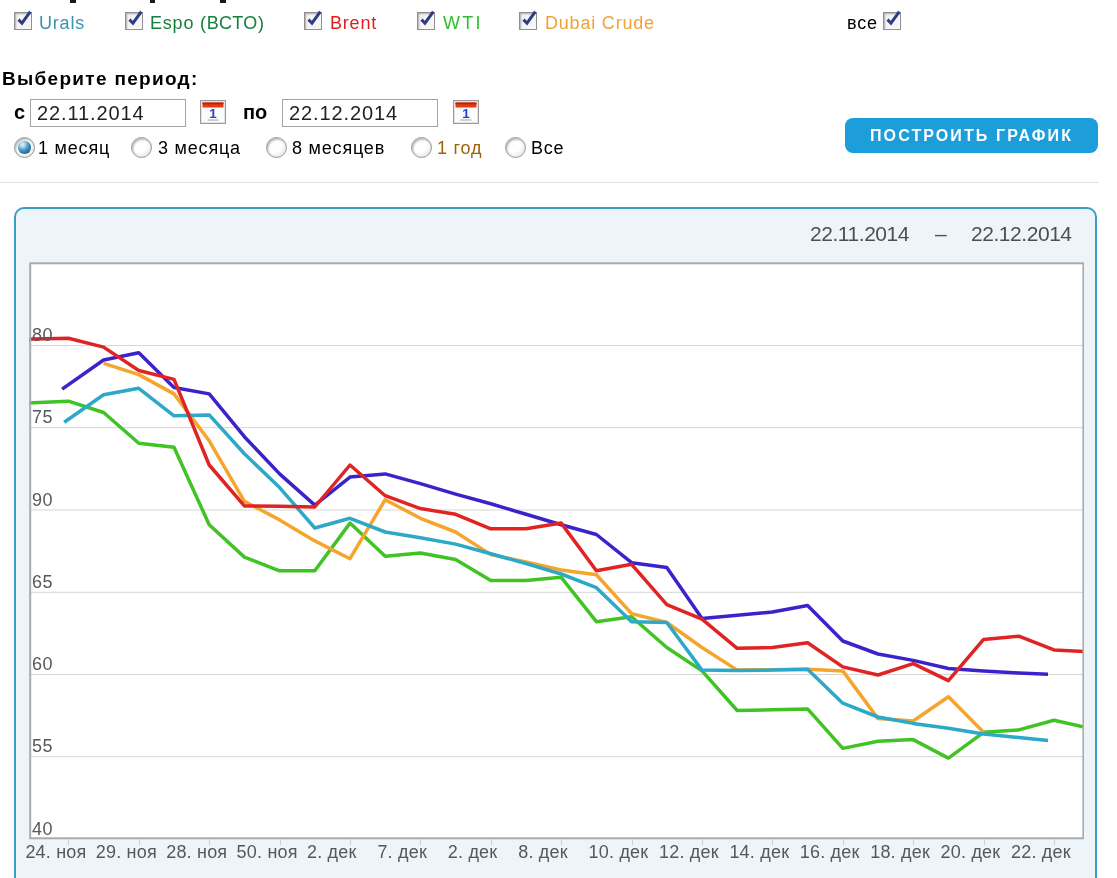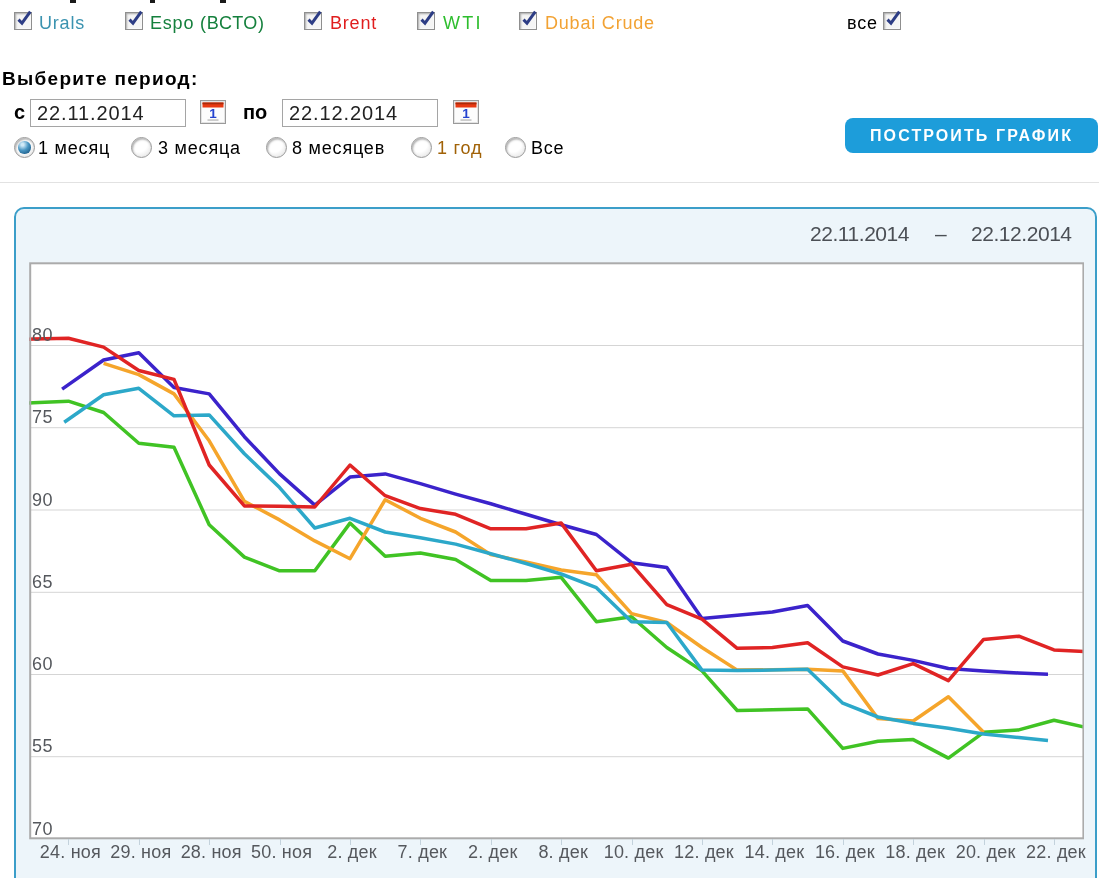--- a/index.html
+++ b/index.html
@@ -7,21 +7,21 @@
 .cb { position:absolute; width:18px; height:18px; background:#f5f5f5; border:1px solid #8f8f8f;
   box-shadow: inset 1px 1px 2px rgba(110,110,110,.55), inset -1px -1px 1px rgba(255,255,255,.9); }
 .cb svg { position:absolute; left:-1px; top:-4px; }
 .lbl { position:absolute; font-size:18px; letter-spacing:0.8px; }
 .radio { position:absolute; width:21px; height:21px; border-radius:50%;
   border:1px solid #9a9a9a; background:radial-gradient(circle at 38% 32%, #ffffff 45%, #dedede 95%);
   box-shadow: inset 1px 1.5px 2px rgba(100,100,100,.5); }
 .rdot { position:absolute; left:3px; top:3px; width:12.5px; height:12.5px; border-radius:50%;
   background:radial-gradient(circle at 35% 28%, #cfe9f7 10%, #4a97c4 45%, #14527e 90%); }
 .tick { position:absolute; top:839px; width:1px; height:6px; background:#c3d2dc; }
-.xl { position:absolute; top:842px; width:90px; text-align:center; font-size:18px;
+.xl { position:absolute; top:842px; width:90px; font-size:18px;
   letter-spacing:0.2px; color:#55585d; }
 .yl { position:absolute; left:32px; font-size:18px; color:#55585d; line-height:18px; letter-spacing:0.5px; }
 input { position:absolute; width:156px; height:28px; border:1px solid #a5a5a5; font-family:"Liberation Sans",sans-serif;
   font-size:20px; color:#222; letter-spacing:0.9px; padding:0 0 0 6px; background:#fff; }
 </style></head>
 <body>
 <div class="abs" style="left:70px;top:0;width:6px;height:3px;background:#1a1a1a"></div>
 <div class="abs" style="left:150px;top:0;width:5px;height:3px;background:#1a1a1a"></div>
 <div class="abs" style="left:220px;top:0;width:6px;height:3px;background:#1a1a1a"></div>
 
@@ -125,21 +125,21 @@
     <polyline points="-2.0,340.2 33.2,338.5 68.4,337.7 103.6,346.6 138.8,370.0 174.0,378.9 209.2,464.5 244.4,505.4 279.6,505.7 314.8,506.5 350.0,464.5 385.2,495.2 420.4,508.1 455.6,513.8 490.8,528.3 526.0,528.3 561.2,522.6 596.4,570.3 631.6,563.8 666.8,604.2 702.0,618.7 737.2,647.8 772.4,647.0 807.6,642.2 842.8,666.4 878.0,674.5 913.2,663.2 948.4,680.1 983.6,638.9 1018.8,635.7 1054.0,649.4 1085.7,651.0" fill="none" stroke="#e02424" stroke-width="3.5" stroke-linejoin="round" stroke-linecap="butt"></polyline>
 <rect x="30.2" y="262.8" width="1053.2" height="575.0" fill="none" stroke="#ababab" stroke-width="2"></rect>
 </svg>
 
 <div class="yl" style="top:326.0px">80</div>
 <div class="yl" style="top:408.2px">75</div>
 <div class="yl" style="top:490.5px">90</div>
 <div class="yl" style="top:572.8px">65</div>
 <div class="yl" style="top:655.0px">60</div>
 <div class="yl" style="top:737.2px">55</div>
-<div class="yl" style="top:819.5px">70</div>
+<div class="yl" style="top:819.5px">40</div>
 
 <div class="tick" style="left:68.4px"></div>
 <div class="tick" style="left:138.8px"></div>
 <div class="tick" style="left:209.2px"></div>
 <div class="tick" style="left:279.6px"></div>
 <div class="tick" style="left:350.0px"></div>
 <div class="tick" style="left:420.4px"></div>
 <div class="tick" style="left:490.8px"></div>
 <div class="tick" style="left:561.2px"></div>
 <div class="tick" style="left:631.6px"></div>

